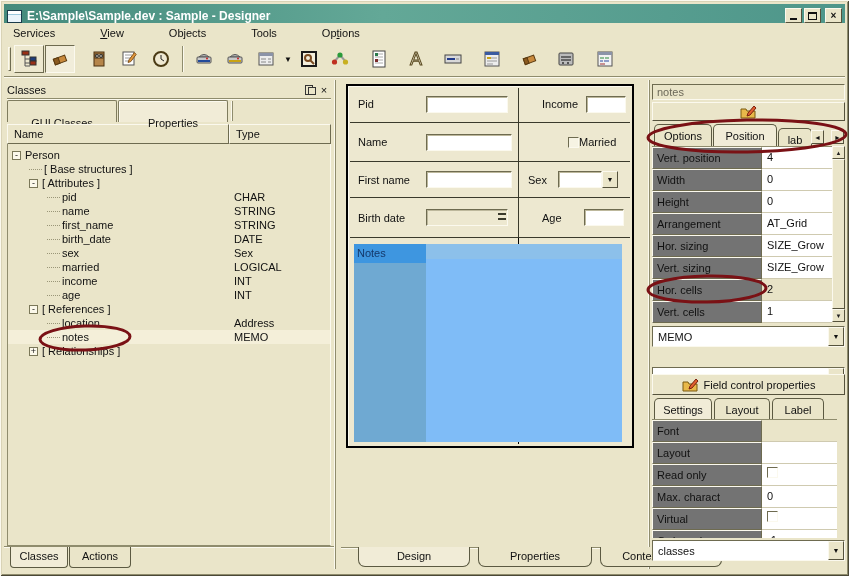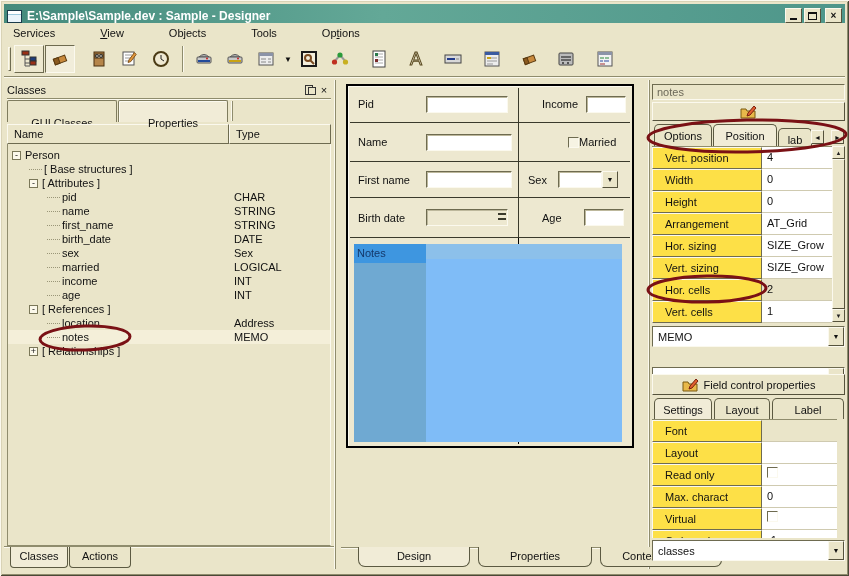--- a/index.html
+++ b/index.html
@@ -81,22 +81,22 @@
   .rbtn{background:#EAE5C9;border:1px solid;border-color:#FBF9EE #55523C #55523C #FBF9EE;
     display:flex;align-items:center;justify-content:center;gap:5px;}
   #rp-editbtn{position:absolute;left:0;top:22px;width:193px;height:19px;}
   .rtab{position:absolute;height:22px;background:#EAE5C9;border:1px solid #5C5A42;border-bottom:none;
     border-radius:5px 5px 0 0;text-align:center;padding-top:5px;overflow:hidden;}
   .rtab.active{background:#F1ECD7;z-index:2;}
   .tabarrow{position:absolute;width:13px;height:14px;top:50px;background:#EAE5C9;border:1px solid;
     border-color:#FBF9EE #55523C #55523C #FBF9EE;display:flex;align-items:center;justify-content:center;font-size:7px;}
   .pgrid{position:absolute;left:0;width:180px;background:#fff;border-top:1px solid #8F8C6D;}
   .prow{display:flex;height:22px;}
-  .pname{width:110px;background:#fde047;border:1px solid;border-color:#FBF9EE #6E6B50 #6E6B50 #FBF9EE;
-    padding:4px 0 0 12px;white-space:nowrap;overflow:hidden;}
+  .pname{width:110px;background:#737373;border:1px solid;border-color:#FBF9EE #6E6B50 #6E6B50 #FBF9EE;
+    padding:4px 0 0 4px;white-space:nowrap;overflow:hidden;}
   .pval{flex:1;background:#fff;border-bottom:1px solid #CFCAB0;padding:4px 0 0 5px;display:flex;align-items:flex-start;}
   .prow.sel .pval{background:#E8E3C6;}
   .pval .cb{margin-top:-1px;background:#fff;}
   .sbar{position:absolute;width:13px;background:#F4F1E0;}
   .sbtn{position:absolute;left:0;width:13px;height:13px;background:#EAE5C9;border:1px solid;
     border-color:#FBF9EE #55523C #55523C #FBF9EE;display:flex;align-items:center;justify-content:center;font-size:6px;color:#222;}
   .sthumb{position:absolute;left:0;width:13px;background:#EAE5C9;border:1px solid;
     border-color:#FBF9EE #55523C #55523C #FBF9EE;}
   .ddl{position:absolute;left:0;width:193px;height:21px;background:#fff;
     border:1px solid;border-color:#6E6B50 #FBF9EE #FBF9EE #6E6B50;display:flex;align-items:center;}
@@ -496,21 +496,21 @@
     <div class="rbtn" style="position:absolute;left:0;top:294px;width:193px;height:21px;">
       <svg width="17" height="14">
         <path d="M1 4 h5 l1 2 h8 v7 h-14 z" fill="#E8B84A" stroke="#7A5A10"></path>
         <path d="M14 1 l2 2 -6 7 -3 1 1 -3 z" fill="#E06030" stroke="#7A2010"></path>
       </svg>
       <span>Field control properties</span>
     </div>
 
     <div class="rtab active" style="left:2px;top:318px;width:58px;height:21px;">Settings</div>
     <div class="rtab" style="left:62px;top:318px;width:56px;height:21px;">Layout</div>
-    <div class="rtab" style="left:120px;top:318px;width:72px;height:21px;">Label</div>
+    <div class="rtab" style="left:120px;top:318px;width:52px;height:21px;">Label</div>
 
     <div class="pgrid" style="top:339px;height:119px;width:185px;overflow:hidden;">
       <div class="prow">
         <span class="pname">Font</span>
         <span class="pval" style="background:#EAE5C9;"></span>
       </div>
       <div class="prow">
         <span class="pname">Layout</span>
         <span class="pval"></span>
       </div>

